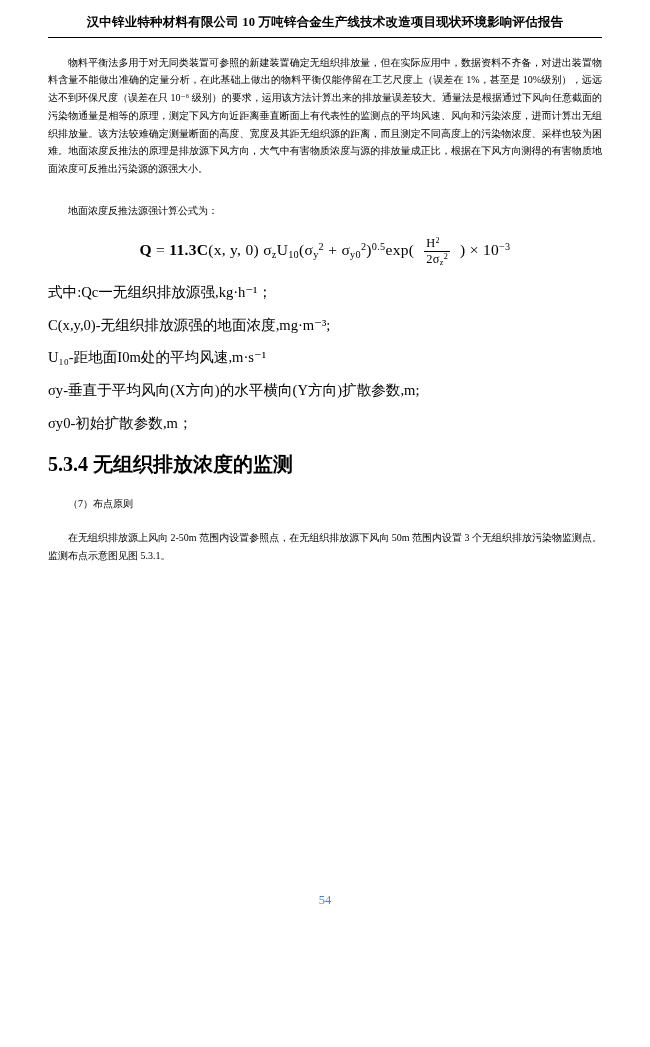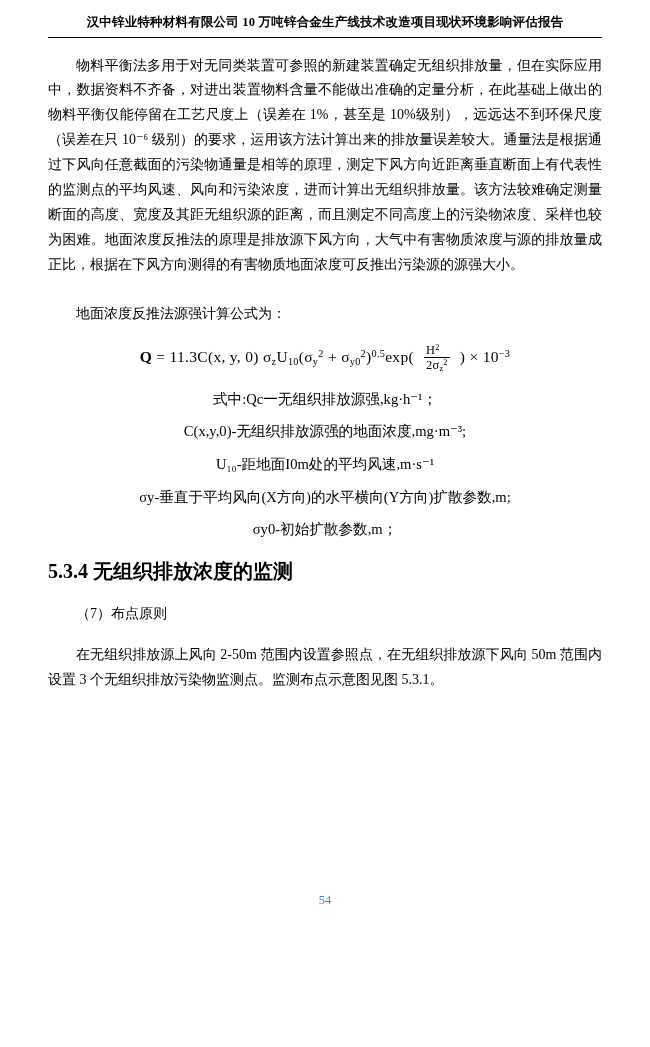--- a/index.html
+++ b/index.html
@@ -30,21 +30,21 @@
     letter-spacing: 0.2px;
     line-height: 1.4;
     color: #000;
   }
   .header-rule {
     border-bottom: 1.2px solid #000;
     margin-top: 5px;
     margin-bottom: 13px;
   }
   p.body-para {
-    font-size: 14px;
+    font-size: 10px;
     line-height: 1.78;
     text-align: justify;
     text-justify: inter-ideograph;
     margin: 16px 0 3px 0;
     text-indent: 2em;
     color: #000;
   }
   .formula-block {
     text-align: center;
     margin: 16px 0 14px 0;
@@ -54,21 +54,21 @@
   .formula {
     display: inline-block;
     white-space: nowrap;
     letter-spacing: 0.3px;
   }
   .formula .q {
     font-weight: bold;
     font-style: normal;
   }
   .formula .num {
-    font-weight: normal;
+    font-weight: bold;
   }
   .formula .var {
     font-style: normal;
   }
   sub {
     font-size: 0.66em;
     vertical-align: -0.28em;
   }
   sup {
     font-size: 0.66em;
@@ -86,21 +86,20 @@
     display: block;
     border-bottom: 1px solid #000;
     padding: 0 2px;
   }
   .frac .bot {
     display: block;
     padding: 0 2px;
   }
   .deflist {
     margin-top: 4px;
-    text-align: center;
   }
   .deflist p {
     font-size: 14.6px;
     line-height: 1.62;
     margin: 0 0 9px 0;
     text-indent: 0;
     color: #000;
   }
   h3.section-heading {
     font-size: 20px;

